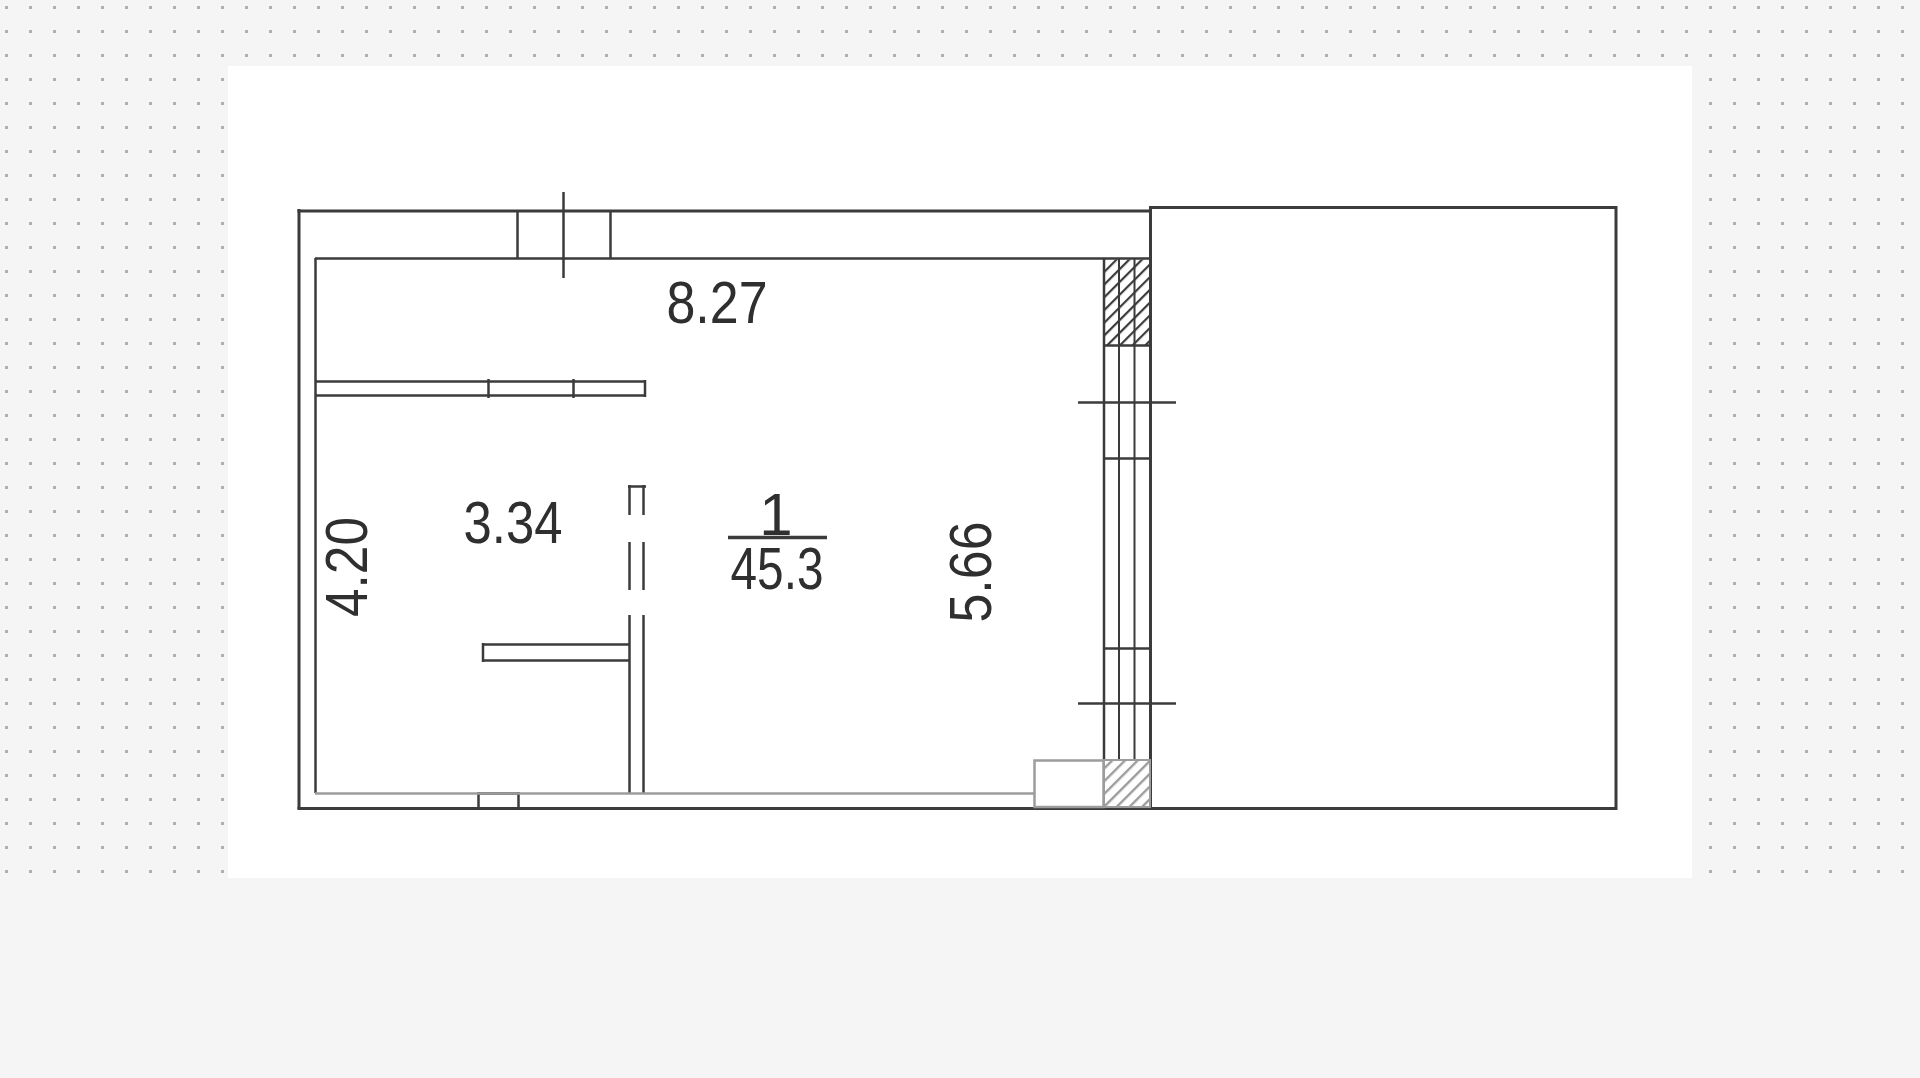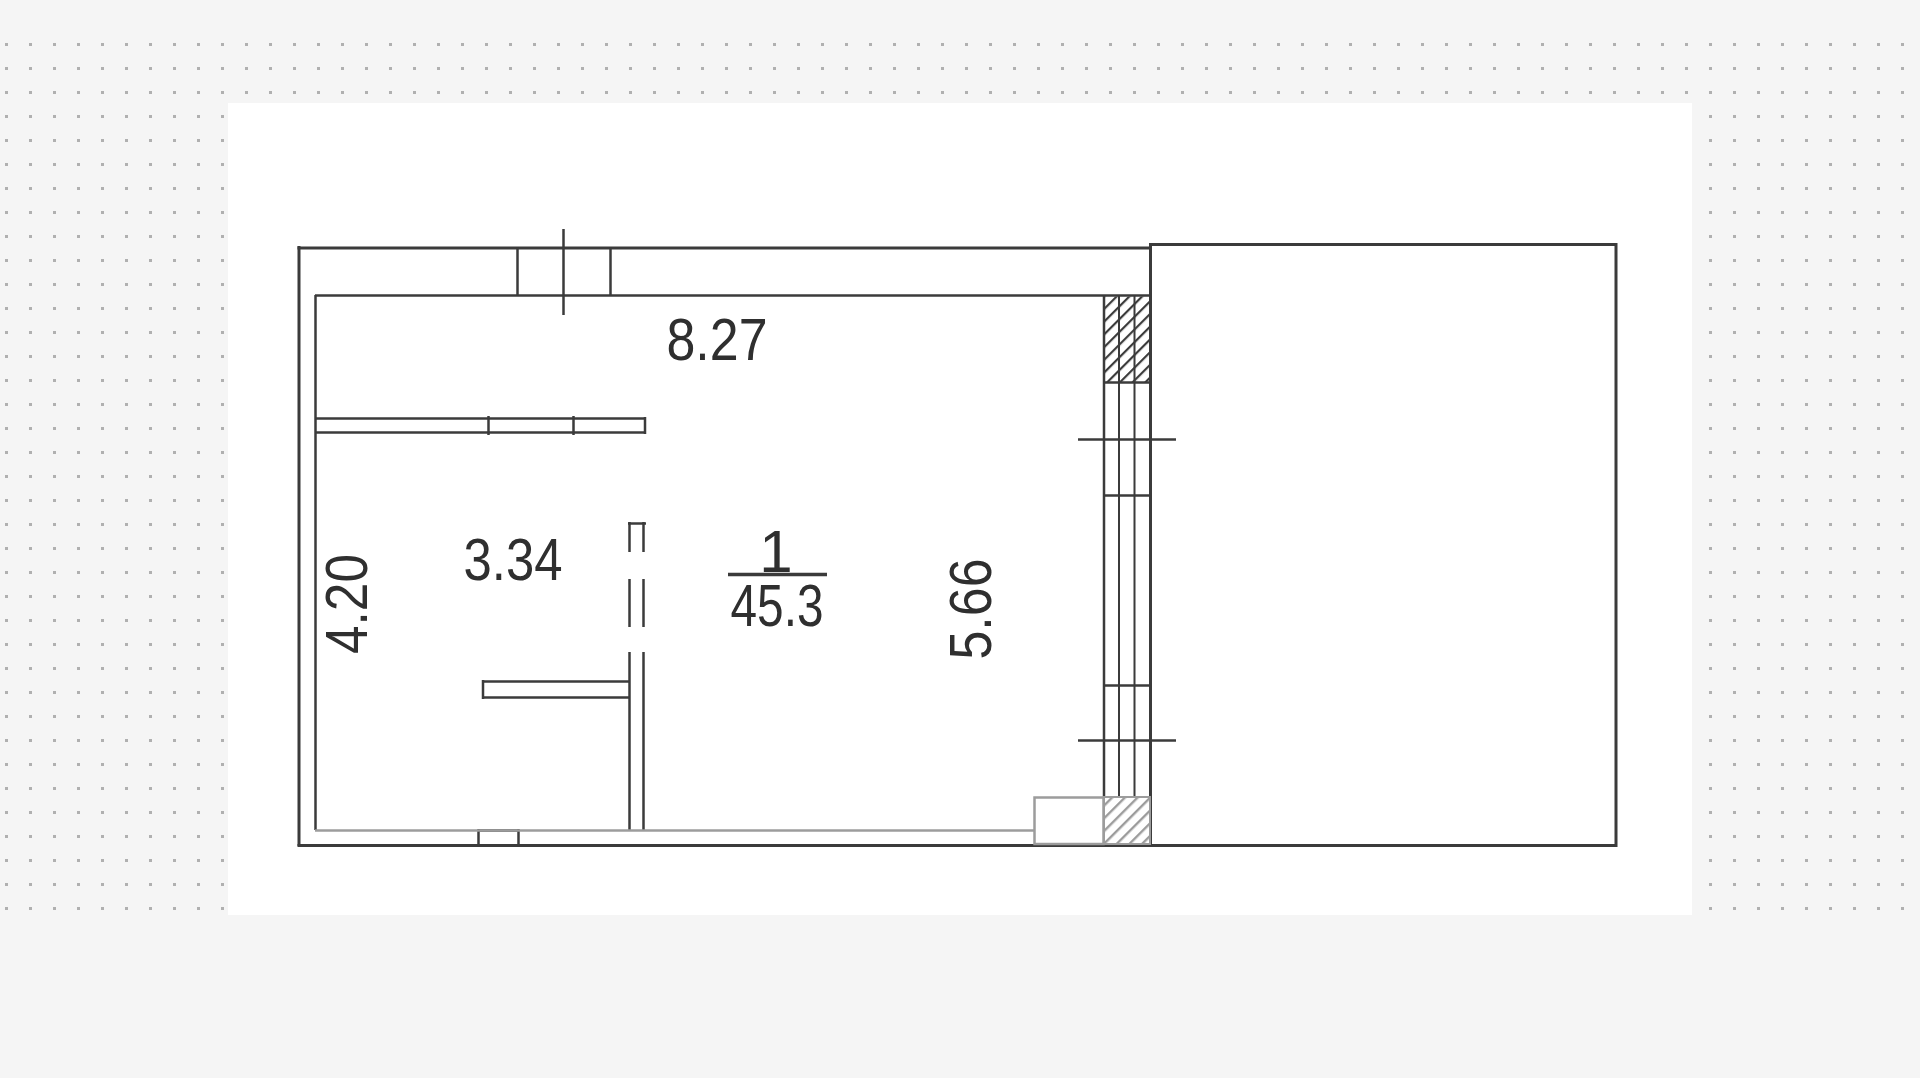--- a/index.html
+++ b/index.html
@@ -2,21 +2,20 @@
 <html><head>
 <meta charset="utf-8">
 <style>
   html, body { margin: 0; padding: 0; background: #f5f5f5; }
   .canvas-wrap {
     position: relative;
     width: 1920px;
     height: 878px;
     overflow: hidden;
     font-family: "Liberation Sans", sans-serif;
-    margin-top: 37px;
   }
   svg { display: block; }
   .lbl {
     font-family: "Liberation Sans", sans-serif;
     font-weight: 400;
     font-size: 60px;
     fill: #2f2f2f;
   }
 </style>
 </head>

